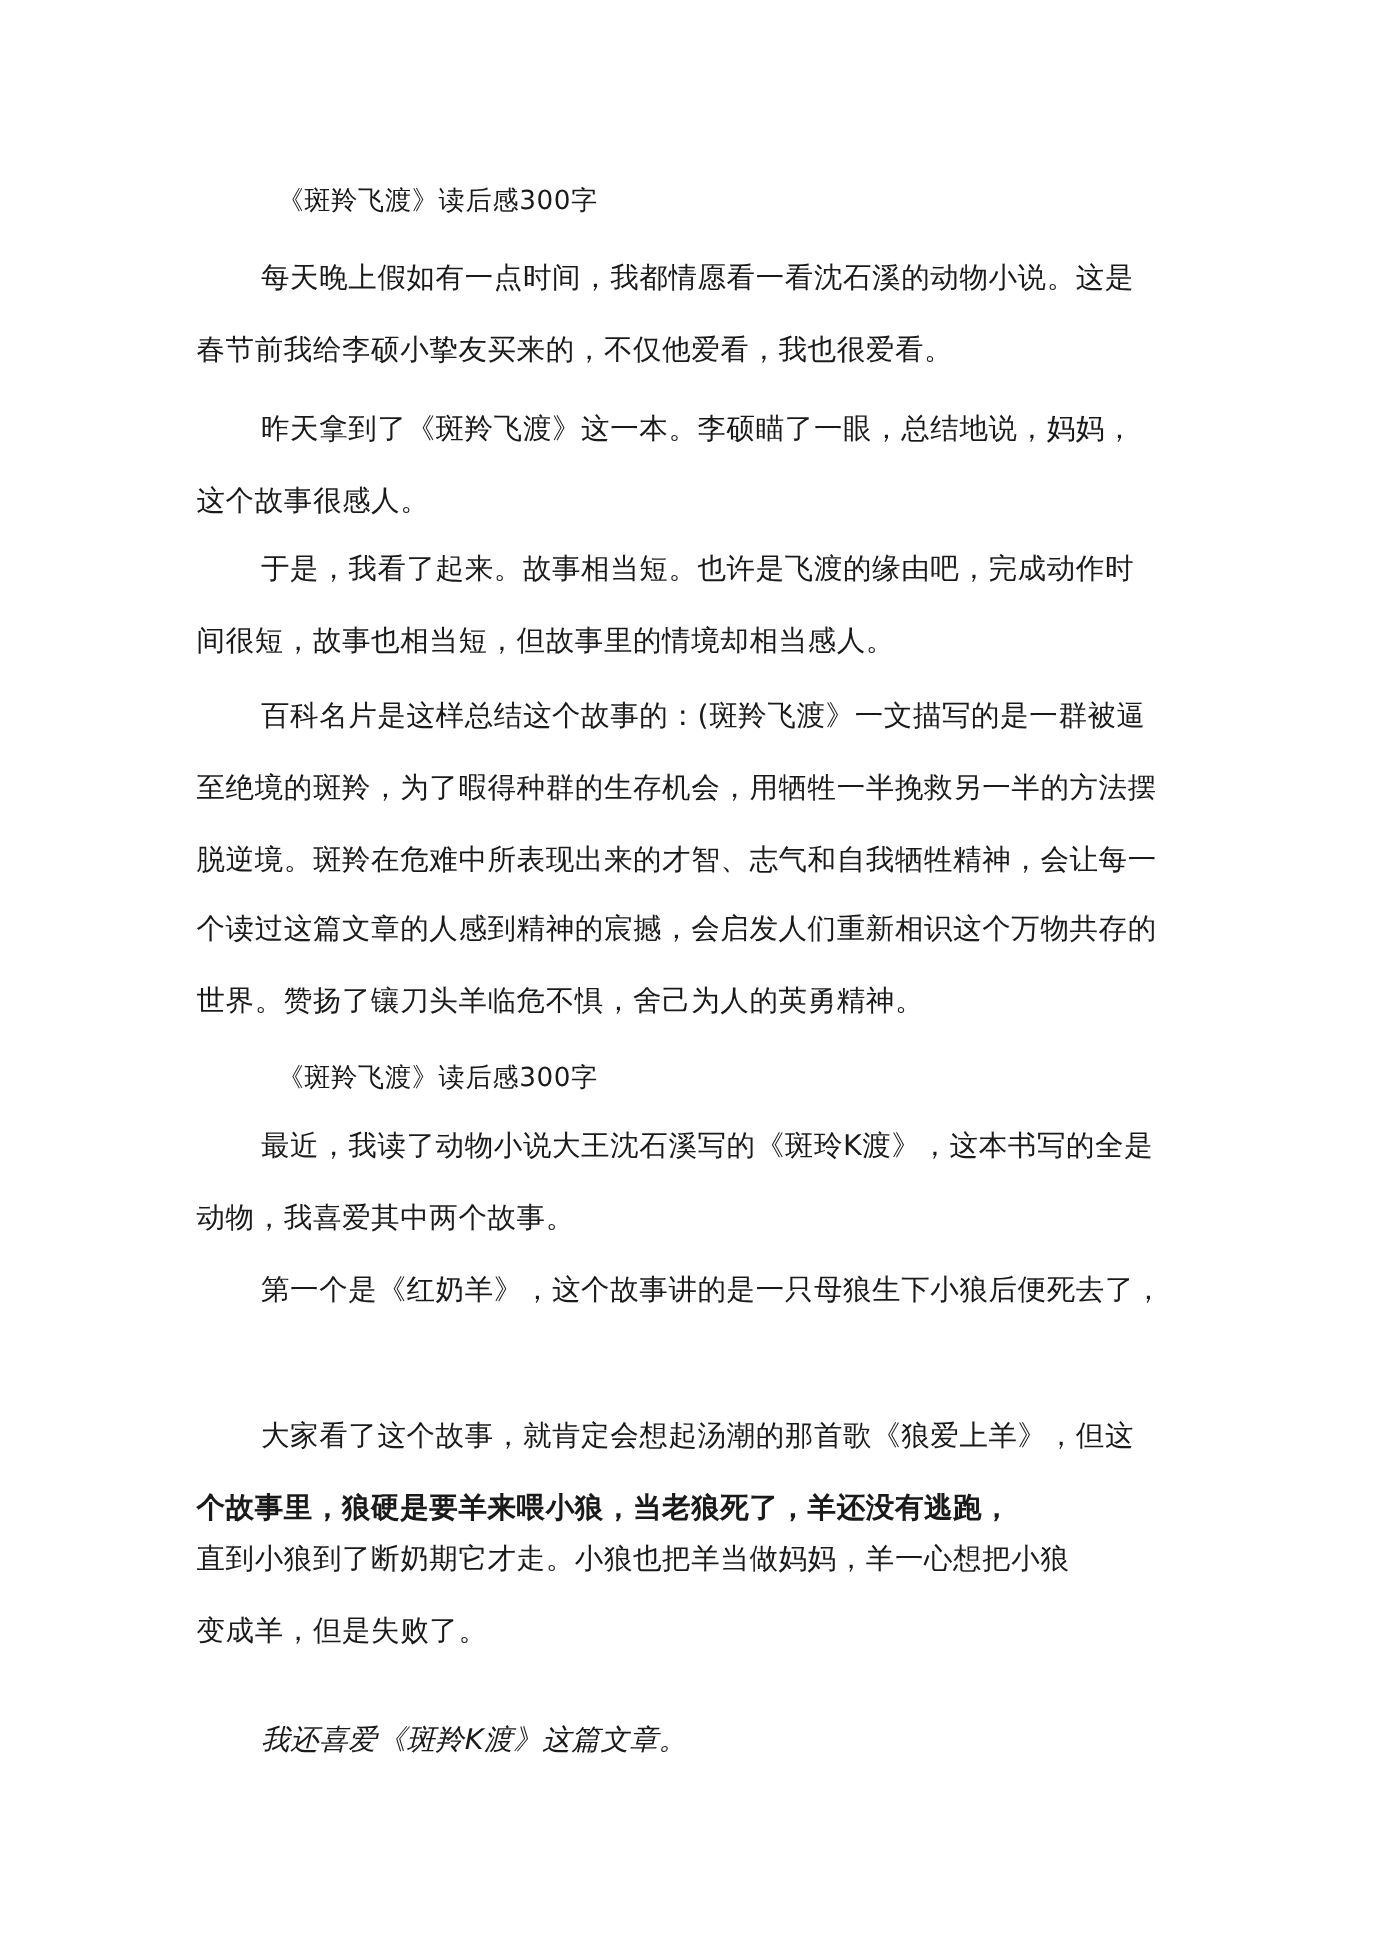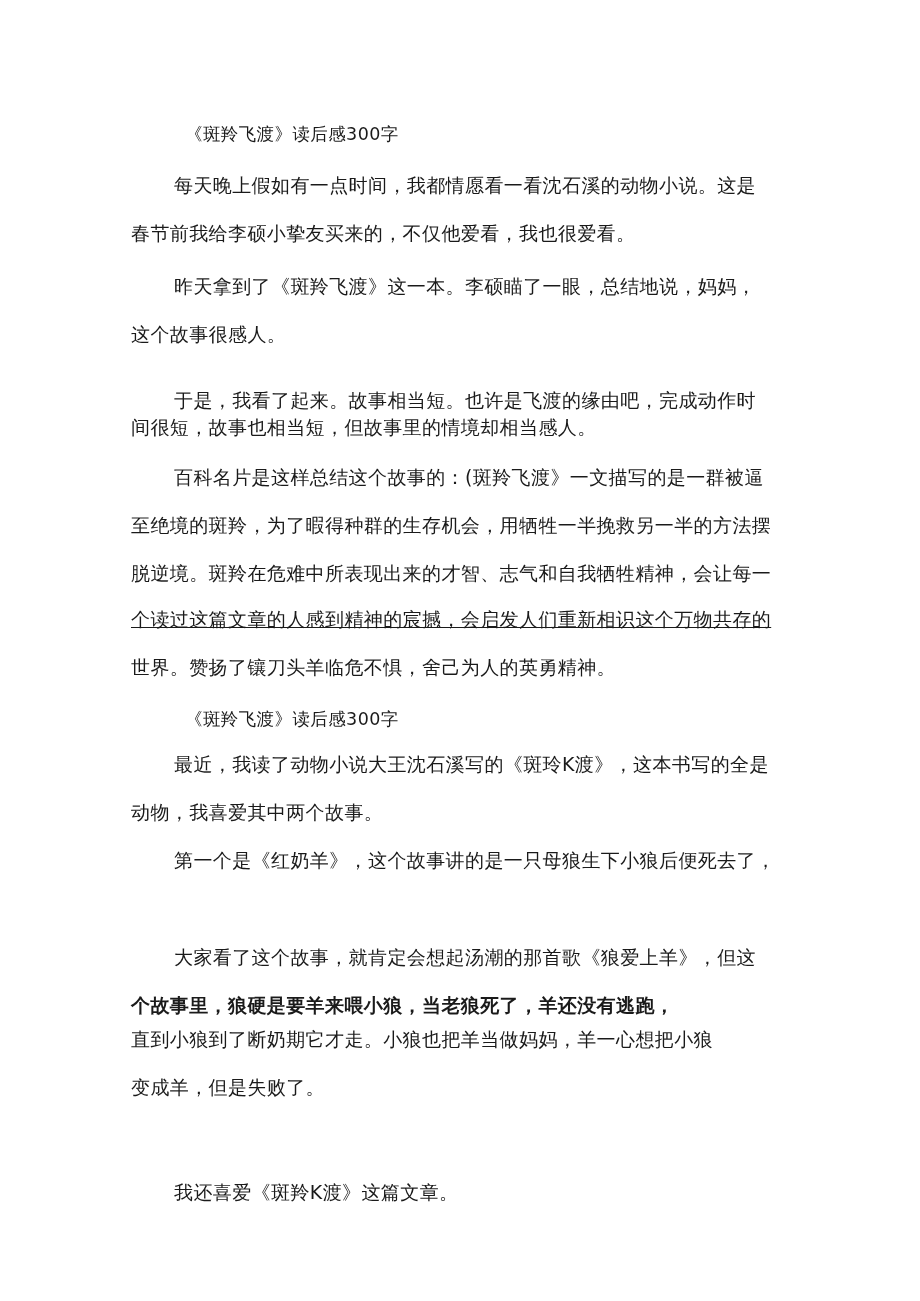--- a/index.html
+++ b/index.html
@@ -42,36 +42,36 @@
 <div class="page">
 
   <div class="line title" style="top:122px;">《斑羚飞渡》读后感300字</div>
 
   <div class="line indent" style="top:173px;">每天晚上假如有一点时间，我都情愿看一看沈石溪的动物小说。这是</div>
   <div class="line" style="top:221px;">春节前我给李硕小挚友买来的，不仅他爱看，我也很爱看。</div>
 
   <div class="line indent" style="top:274px;">昨天拿到了《斑羚飞渡》这一本。李硕瞄了一眼，总结地说，妈妈，</div>
   <div class="line" style="top:322px;">这个故事很感人。</div>
 
-  <div class="line indent" style="top:388px;text-align:center;">于是，我看了起来。故事相当短。也许是飞渡的缘由吧，完成动作时</div>
+  <div class="line indent" style="top:367px;text-align:center;">于是，我看了起来。故事相当短。也许是飞渡的缘由吧，完成动作时</div>
   <div class="line" style="top:415px;">间很短，故事也相当短，但故事里的情境却相当感人。</div>
 
   <div class="line indent" style="top:465px;">百科名片是这样总结这个故事的：(斑羚飞渡》一文描写的是一群被逼</div>
   <div class="line" style="top:513px;">至绝境的斑羚，为了暇得种群的生存机会，用牺牲一半挽救另一半的方法摆</div>
   <div class="line" style="top:561px;">脱逆境。斑羚在危难中所表现出来的才智、志气和自我牺牲精神，会让每一</div>
-  <div class="line" style="top:607px;text-decoration:underline;">个读过这篇文章的人感到精神的宸撼，会启发人们重新相识这个万物共存的</div>
+  <div class="line" style="top:607px;">个读过这篇文章的人感到精神的宸撼，会启发人们重新相识这个万物共存的</div>
   <div class="line" style="top:655px;">世界。赞扬了镶刀头羊临危不惧，舍己为人的英勇精神。</div>
 
   <div class="line title" style="top:707px;">《斑羚飞渡》读后感300字</div>
 
   <div class="line indent" style="top:752px;">最近，我读了动物小说大王沈石溪写的《斑玲K渡》，这本书写的全是</div>
   <div class="line" style="top:800px;">动物，我喜爱其中两个故事。</div>
 
   <div class="line indent" style="top:848px;">第一个是《红奶羊》，这个故事讲的是一只母狼生下小狼后便死去了，</div>
 
   <div class="line indent" style="top:945px;">大家看了这个故事，就肯定会想起汤潮的那首歌《狼爱上羊》，但这</div>
   <div class="line" style="top:993px;font-weight:bold;">个故事里，狼硬是要羊来喂小狼，当老狼死了，羊还没有逃跑，</div>
   <div class="line" style="top:1027px;">直到小狼到了断奶期它才走。小狼也把羊当做妈妈，羊一心想把小狼</div>
   <div class="line" style="top:1075px;">变成羊，但是失败了。</div>
 
-  <div class="line indent" style="top:1180px;">我还喜爱《斑羚K渡》这篇文章。</div>
+  <div class="line indent" style="top:1148px;font-style:italic;">我还喜爱《斑羚K渡》这篇文章。</div>
 
 </div>
 
 </body></html>

